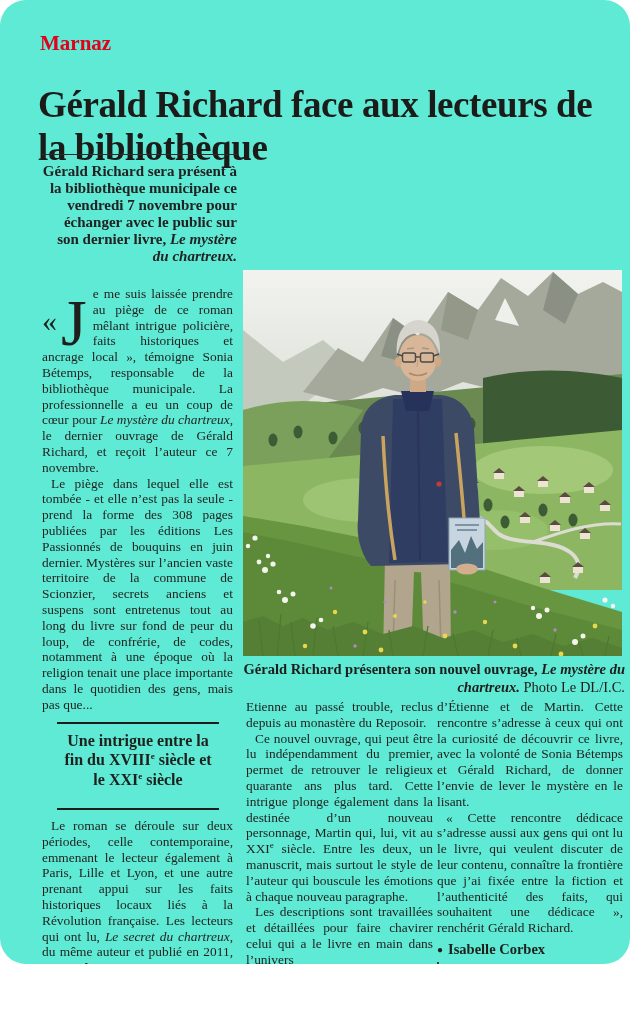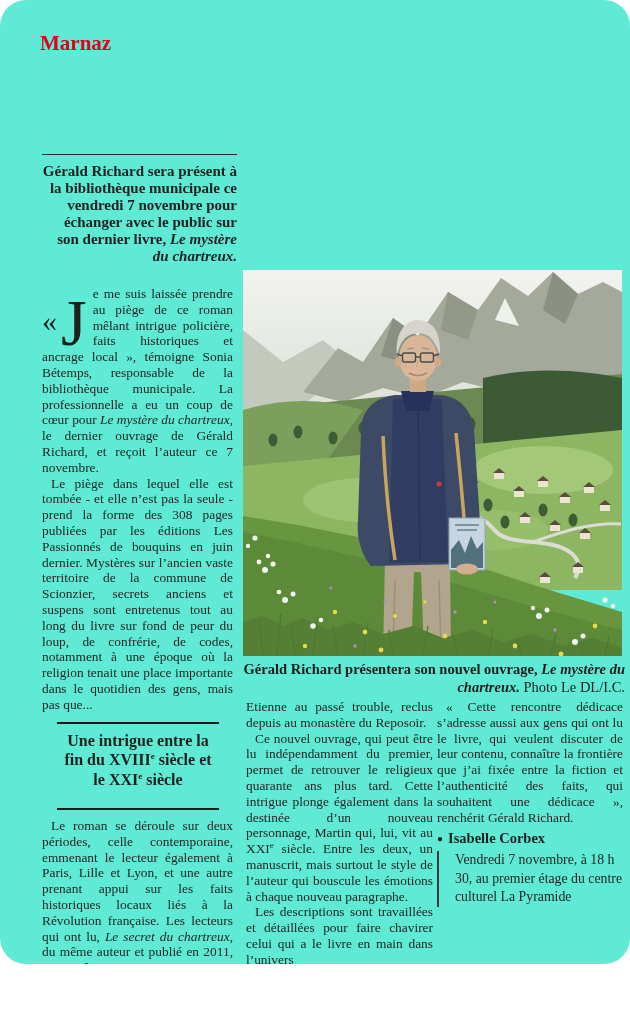--- a/index.html
+++ b/index.html
@@ -49,20 +49,21 @@
   }
   .clearfix::after{content:"";display:block;clear:both;}
 </style>
 </head>
 <body>
 
 <div id="page">
 
   <div class="kicker" style="color: rgb(226, 0, 26);">Marnaz</div>
 
+  <h1 class="headline">Gérald Richard face aux lecteurs de la bibliothèque</h1>
 
   <div class="lead"><span>Gérald Richard sera présent à la bibliothèque municipale ce vendredi 7 novembre pour échanger avec le public sur son dernier livre, </span><span style="font-style: italic;">Le mystère du chartreux.</span></div>
 
   <figure class="photo-frame" style="margin:0">
     <svg width="379" height="386" viewBox="0 0 379 386" role="img">
       <defs>
         <linearGradient id="skyg" x1="0" y1="0" x2="0" y2="1">
           <stop offset="0" stop-color="#f2f3ef"></stop>
             <stop offset="1" stop-color="#dbe0d7"></stop>
         </linearGradient>
@@ -246,20 +247,21 @@
     <p class="para"><span>Le roman se déroule sur deux périodes, celle contemporaine, emmenant le lecteur également à Paris, Lille et Lyon, et une autre prenant appui sur les faits historiques locaux liés à la Révolution française. Les lecteurs qui ont lu, </span><span style="font-style: italic;">Le secret du chartreux</span><span>, du même auteur et publié en 2011, reconnaîtront certains personnages de ce roman, dont</span></p>
   </div>
 
   <div class="col col-mid">
     <p class="para noindent"><span>Etienne au passé trouble, reclus depuis au monastère du Reposoir.</span></p>
     <p class="para"><span>Ce nouvel ouvrage, qui peut être lu indépendamment du premier, permet de retrouver le religieux quarante ans plus tard. Cette intrigue plonge également dans la destinée d’un nouveau personnage, Martin qui, lui, vit au XXI</span><sup>e</sup><span> siècle. Entre les deux, un manuscrit, mais surtout le style de l’auteur qui bouscule les émotions à chaque nouveau paragraphe.</span></p>
     <p class="para"><span>Les descriptions sont travaillées et détaillées pour faire chavirer celui qui a le livre en main dans l’univers</span></p>
   </div>
 
   <div class="col col-right">
+    <p class="para noindent"><span>d’Étienne et de Martin. Cette rencontre s’adresse à ceux qui ont la curiosité de découvrir ce livre, avec la volonté de Sonia Bétemps et Gérald Richard, de donner l’envie de lever le mystère en le lisant.</span></p>
     <p class="para"><span>« Cette rencontre dédicace s’adresse aussi aux gens qui ont lu le livre, qui veulent discuter de leur contenu, connaître la frontière que j’ai fixée entre la fiction et l’authenticité des faits, qui souhaitent une dédicace », renchérit Gérald Richard.</span></p>
     <div class="byline">
       <span class="dot">●</span>
       <span>Isabelle Corbex</span>
     </div>
     <div class="event">Vendredi 7 novembre, à 18 h 30, au premier étage du centre culturel La Pyramide</div>
   </div>
 
 </div>
 

